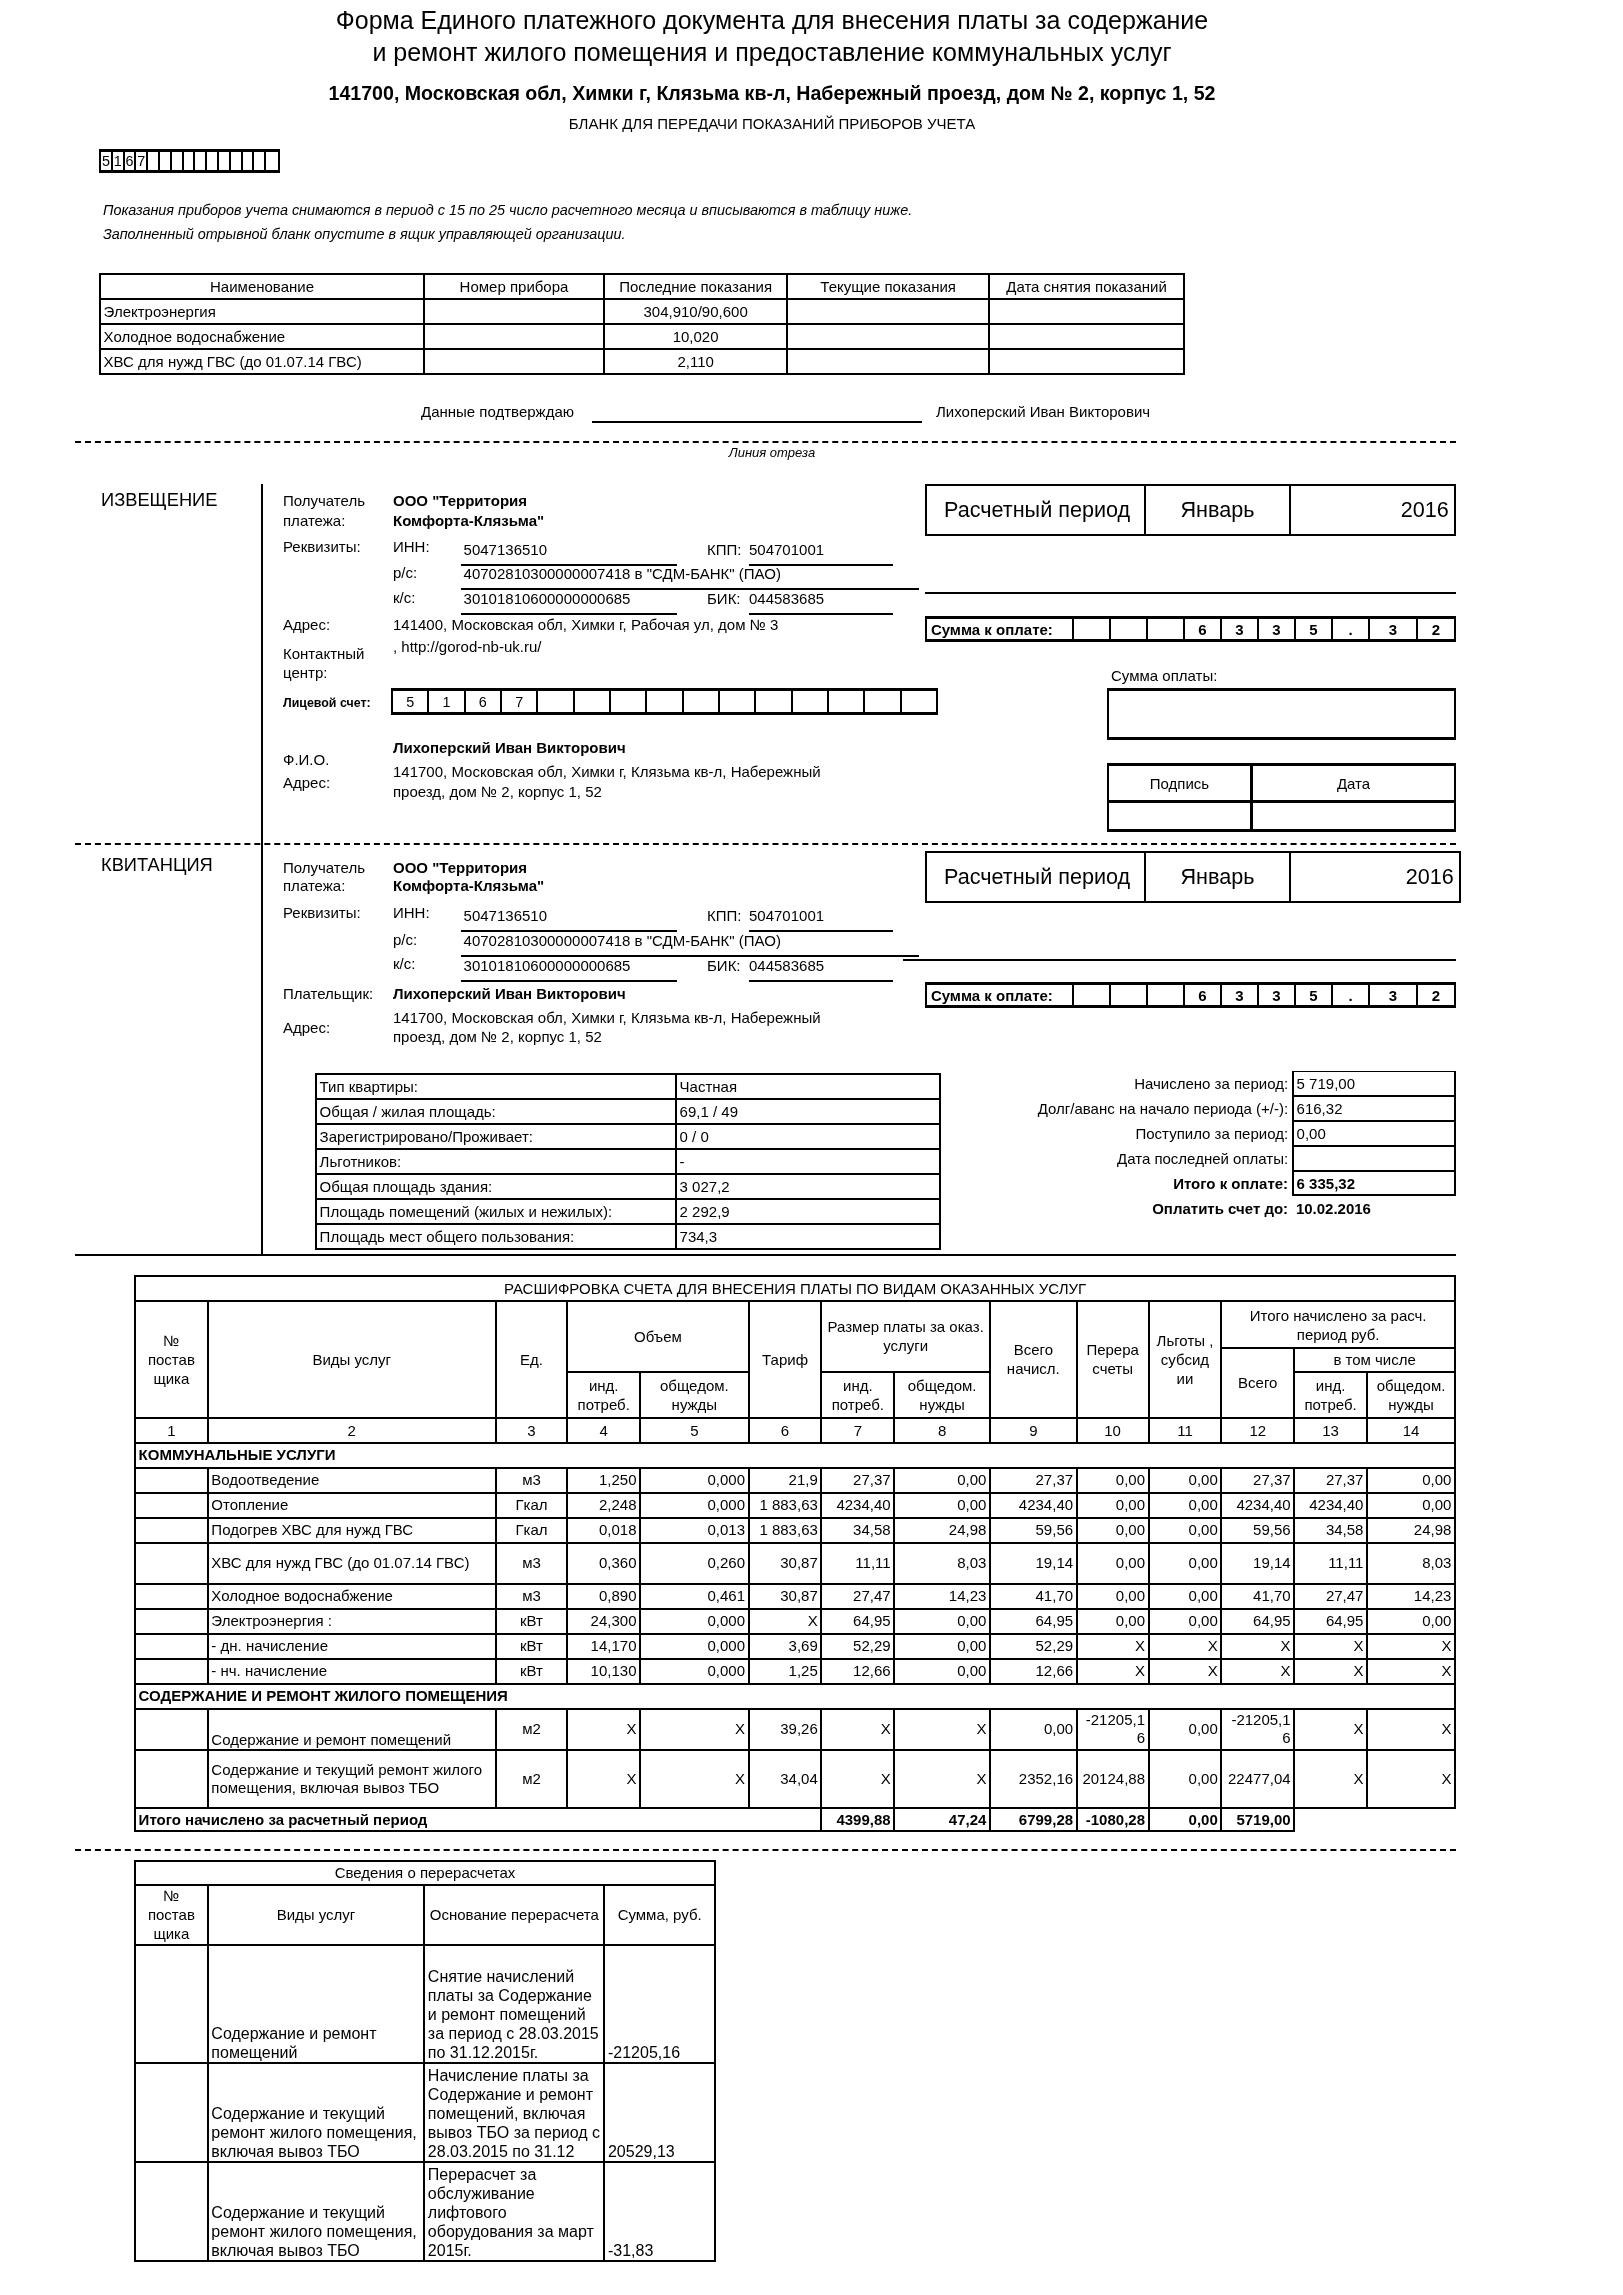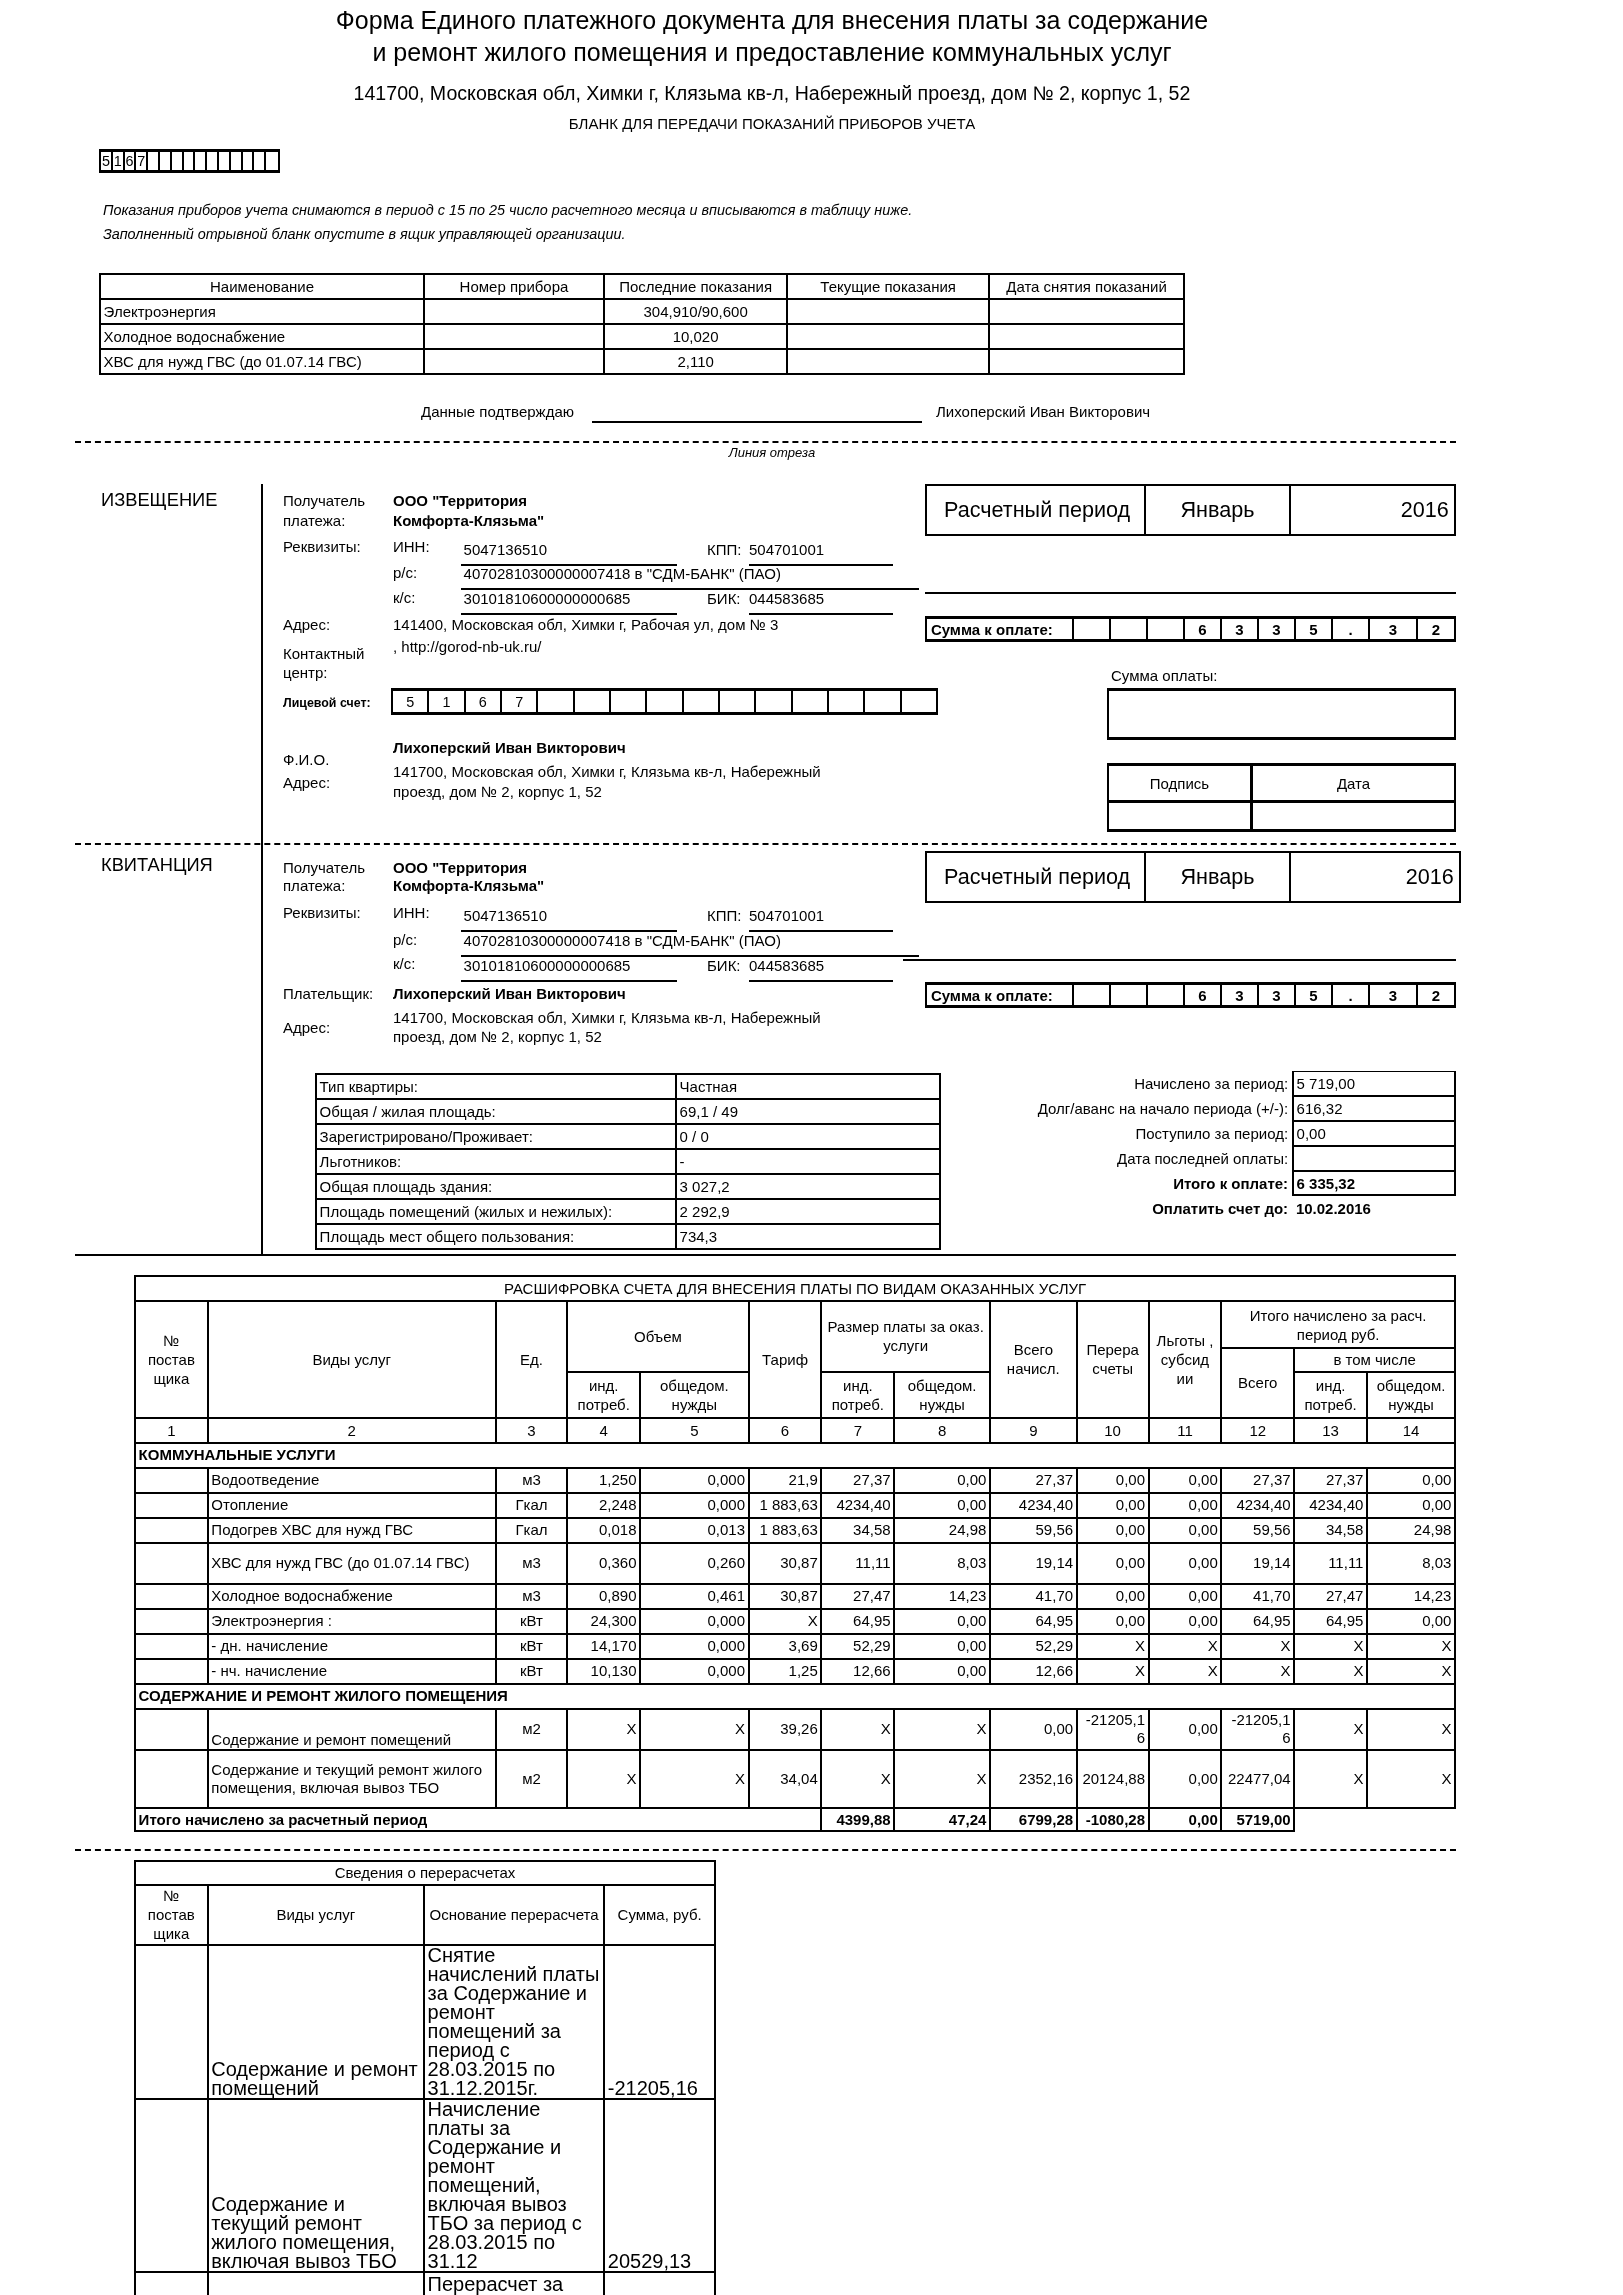--- a/index.html
+++ b/index.html
@@ -1,20 +1,20 @@
 <!DOCTYPE html>
 <html style="font-size:10.5px"><head>
 <meta charset="utf-8">
 <style>
   * { box-sizing: border-box; margin: 0; padding: 0; }
   html, body { width: 1623px; height: 2295px; background: #ffffff; }
   body { position: relative; font-family: "Liberation Sans", sans-serif; color: #000; overflow: hidden; }
   .abs { position: absolute; }
   .title { left: 0; width: 1544px; text-align: center; font-size: 25px; line-height: 30px; }
-  .addr-bold { left: 0; width: 1544px; text-align: center; font-size: 19.6px; font-weight: normal; }
+  .addr-bold { left: 0; width: 1544px; text-align: center; font-size: 19.6px; font-weight: bold; }
   .subtitle { left: 0; width: 1544px; text-align: center; font-size: 15px; }
   .boxes { display: flex; border: 2px solid #000; border-top-width: 3.3px; border-bottom-width: 3.3px; }
   .boxes .cell { border-right: 2px solid #000; display: flex; align-items: center; justify-content: center; font-size: 14.4px; }
   .boxes .cell:last-child { border-right: none; }
   .italic-note { font-style: italic; font-size: 14.4px; }
   table.grid { border-collapse: collapse; }
   table.grid td, table.grid th { border: 2px solid #000; font-weight: normal; }
   .meter td, .meter th { font-size: 15px; height: 25px; padding: 0 2.6px; }
   .meter th { text-align: center; }
   .meter td.c { text-align: center; }
@@ -38,21 +38,21 @@
   .summary-row .v { width: 164px; height: 25px; border: 2px solid #000; border-top-width: 1.3px; border-bottom-width: 1.3px; font-size: 15px; padding-left: 2.6px; display:flex; align-items:center; }
   .main td { font-size: 15px; padding: 0 2.6px; text-align: right; vertical-align: middle; line-height: 17.7px; }
   .main td.l { text-align: left; }
   .main td.ctr { text-align: center; }
   .main th { font-size: 15px; font-weight: bold; text-align: center; padding: 0 2px; line-height: 19px; }
   .main .sect td { font-weight: bold; text-align: left; height: 25px; border-left: 2px solid #000; border-right: 2px solid #000; }
   .main .num th { height: 25px; }
   .main tr.r td { height: 25px; }
   .main tr.tot td { font-weight: bold; height: 23.6px; }
   .recalc th { font-size: 15px; font-weight: bold; text-align: center; line-height: 19px; padding: 0 2px; }
-  .recalc td { font-size: 20px; line-height: 19px; vertical-align: bottom; text-align: left; padding: 0 2.6px; }
+  .recalc td { font-size: 16px; line-height: 19px; vertical-align: bottom; text-align: left; padding: 0 2.6px; }
 </style>
 </head>
 <body>
 
 <div class="abs title" style="top:5.2px;">Форма Единого платежного документа для внесения платы за содержание</div>
 <div class="abs title" style="top:37px;">и ремонт жилого помещения и предоставление коммунальных услуг</div>
 <div class="abs addr-bold" style="top:82px;">141700, Московская обл, Химки г, Клязьма кв-л, Набережный проезд, дом № 2, корпус 1, 52</div>
 <div class="abs subtitle" style="top:115px;">БЛАНК ДЛЯ ПЕРЕДАЧИ ПОКАЗАНИЙ ПРИБОРОВ УЧЕТА</div>
 
 <div class="abs boxes" style="left:99px; top:149px; width:181px; height:23.6px;">

